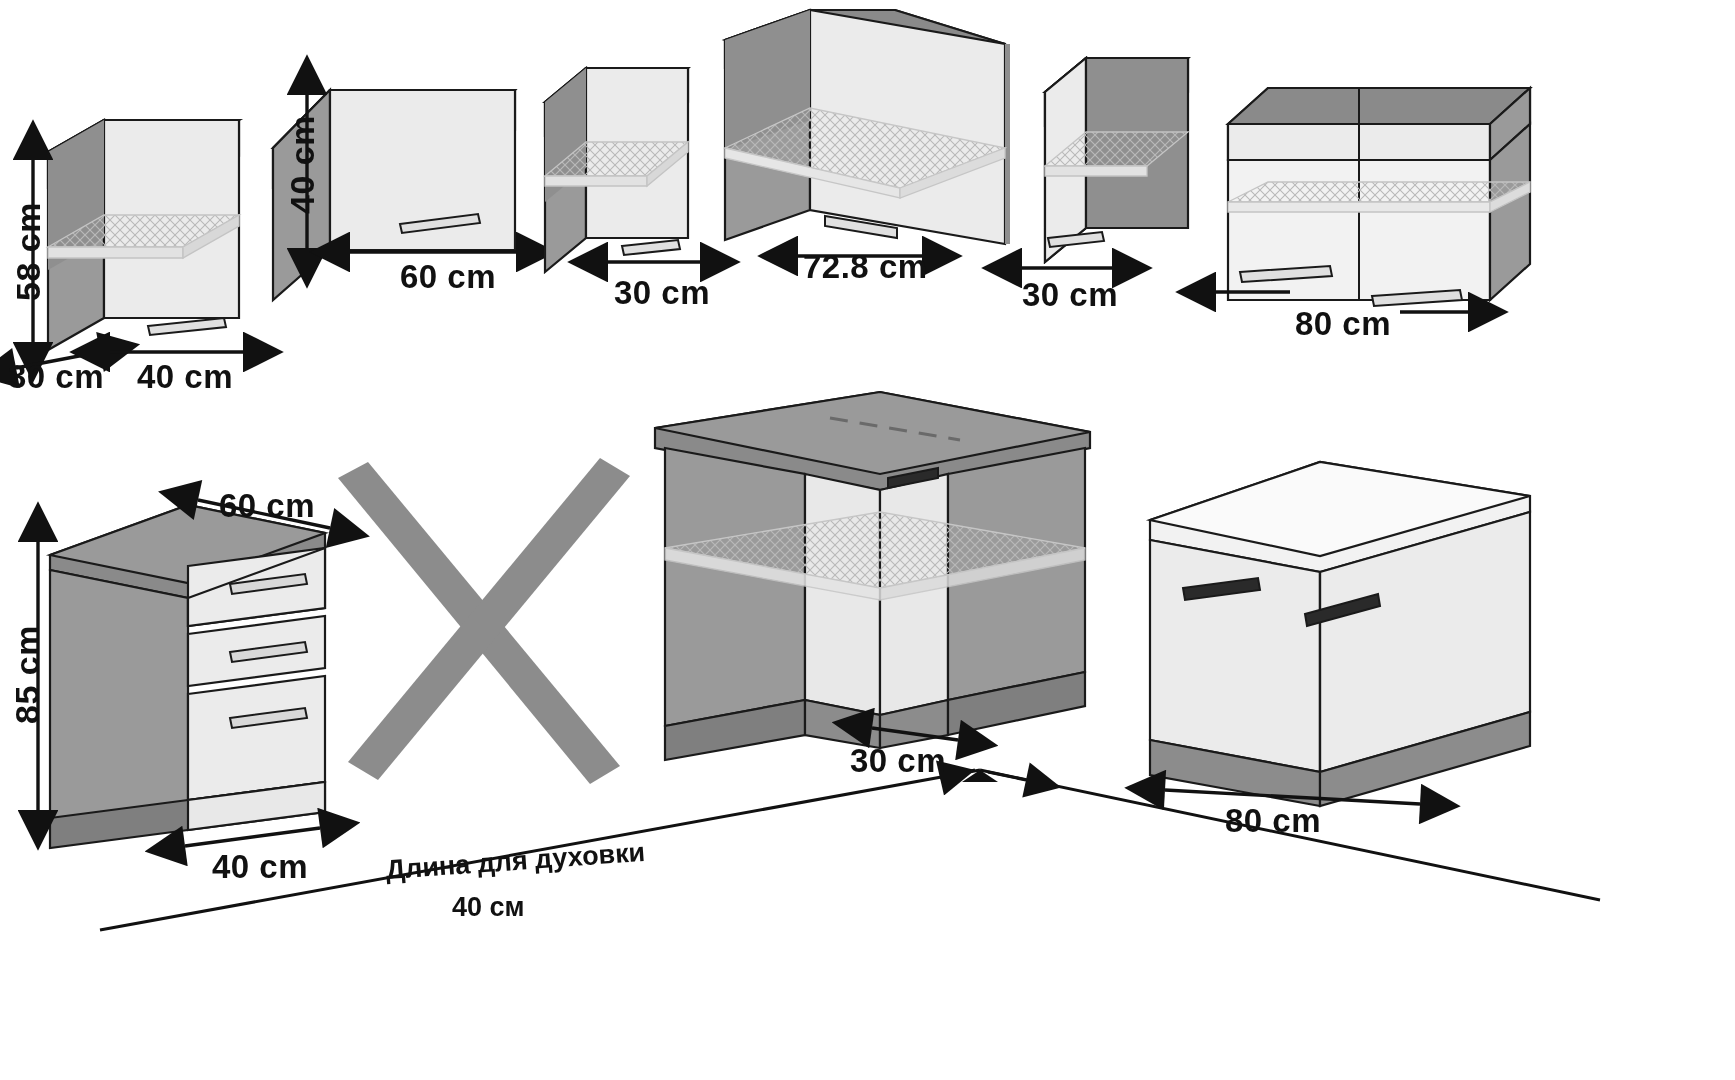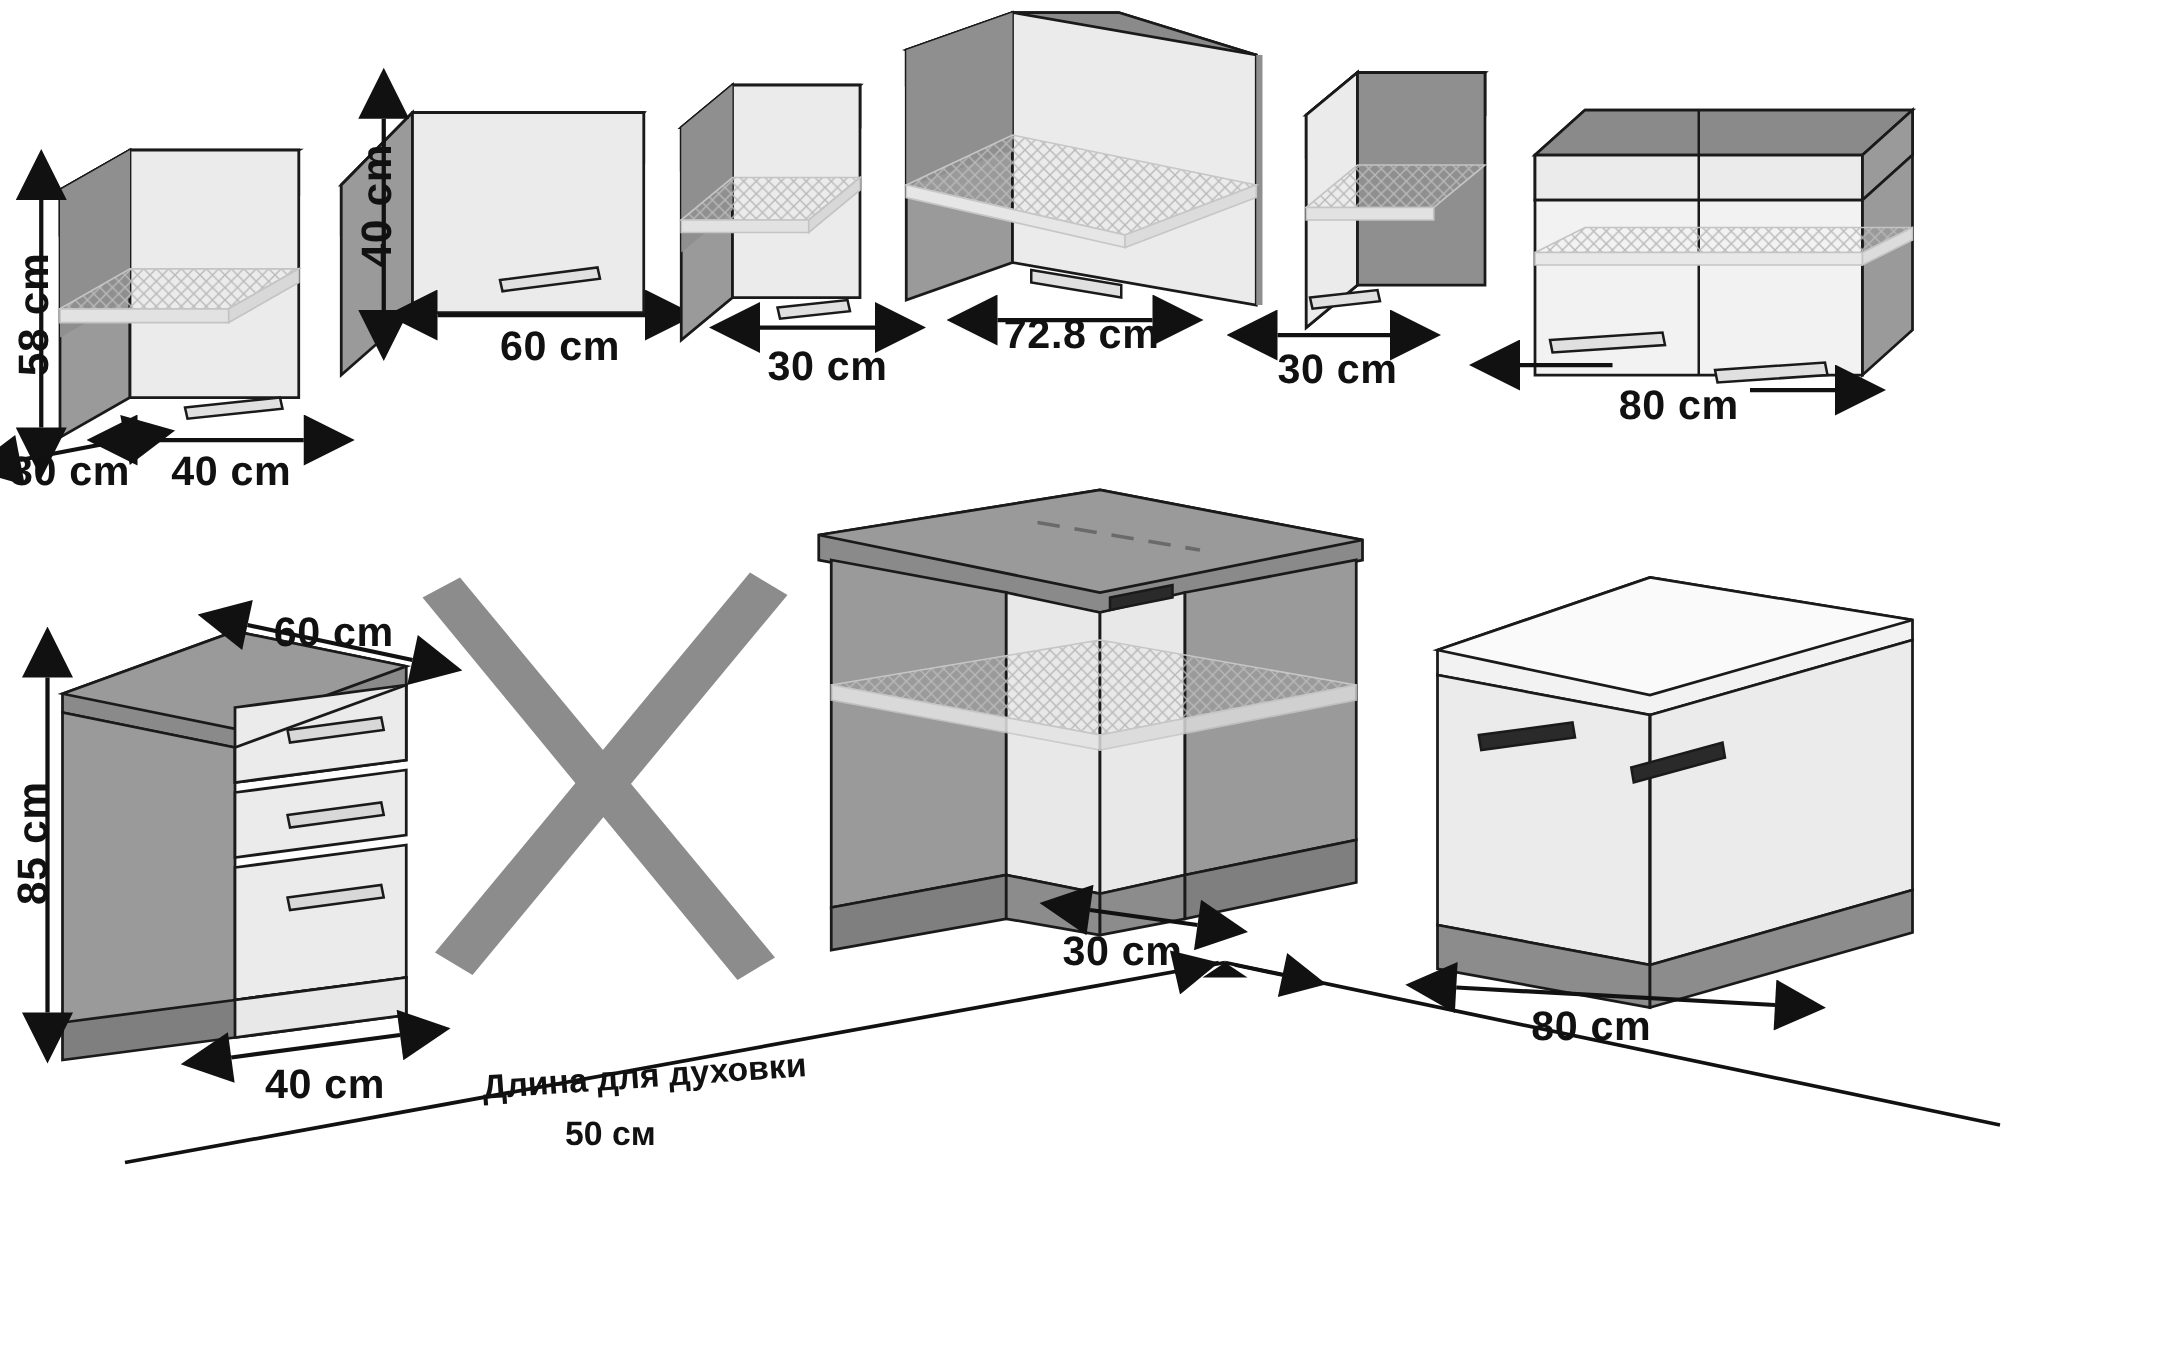--- a/index.html
+++ b/index.html
@@ -287,20 +287,20 @@
 
 <div class="dimlabel" style="left:1022px;top:276px;font-size:33px;">30 cm</div>
 
 <div class="dimlabel" style="left:1295px;top:305px;font-size:33px;">80 cm</div>
 
 <div class="dimlabel vert" style="left:-33px;top:655px;width:120px;text-align:center;font-size:34px;transform:rotate(-90deg);">85 cm</div>
 <div class="dimlabel" style="left:219px;top:487px;font-size:33px;">60 cm</div>
 <div class="dimlabel" style="left:212px;top:848px;font-size:33px;">40 cm</div>
 
 <div class="caption" style="left:386px;top:855px;font-size:27px;transform:rotate(-4deg);transform-origin:left center;">Длина для духовки</div>
-<div class="caption" style="left:452px;top:892px;font-size:27px;">50 см</div>
+<div class="caption" style="left:452px;top:892px;font-size:27px;">40 см</div>
 
 <div class="dimlabel" style="left:850px;top:742px;font-size:33px;">30 cm</div>
 
 <div class="dimlabel" style="left:1225px;top:802px;font-size:33px;">80 cm</div>
 
 
 </div>
 
 </body></html>

